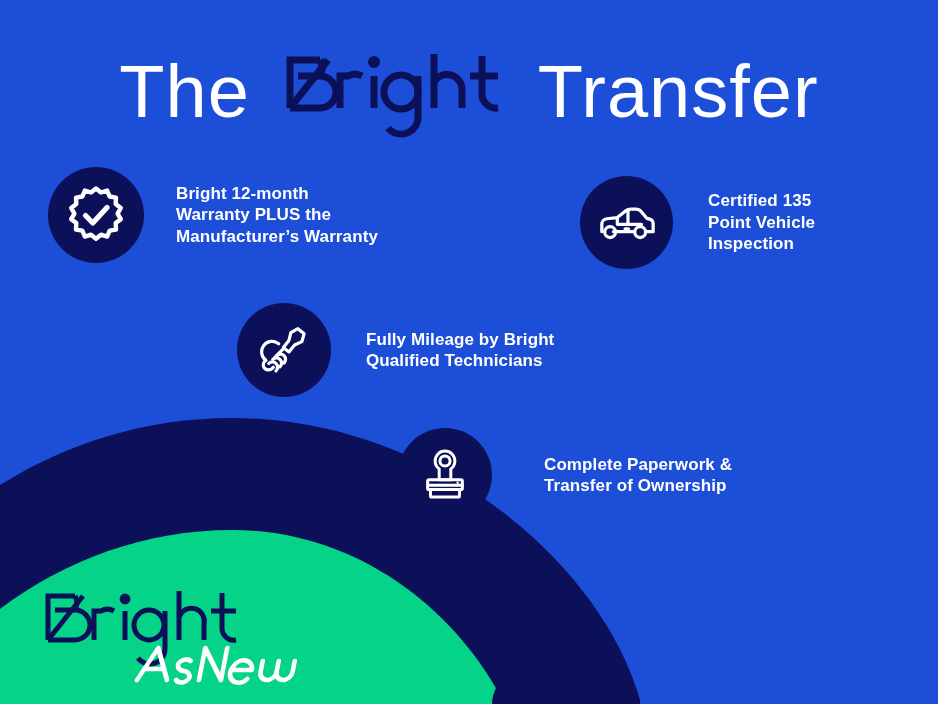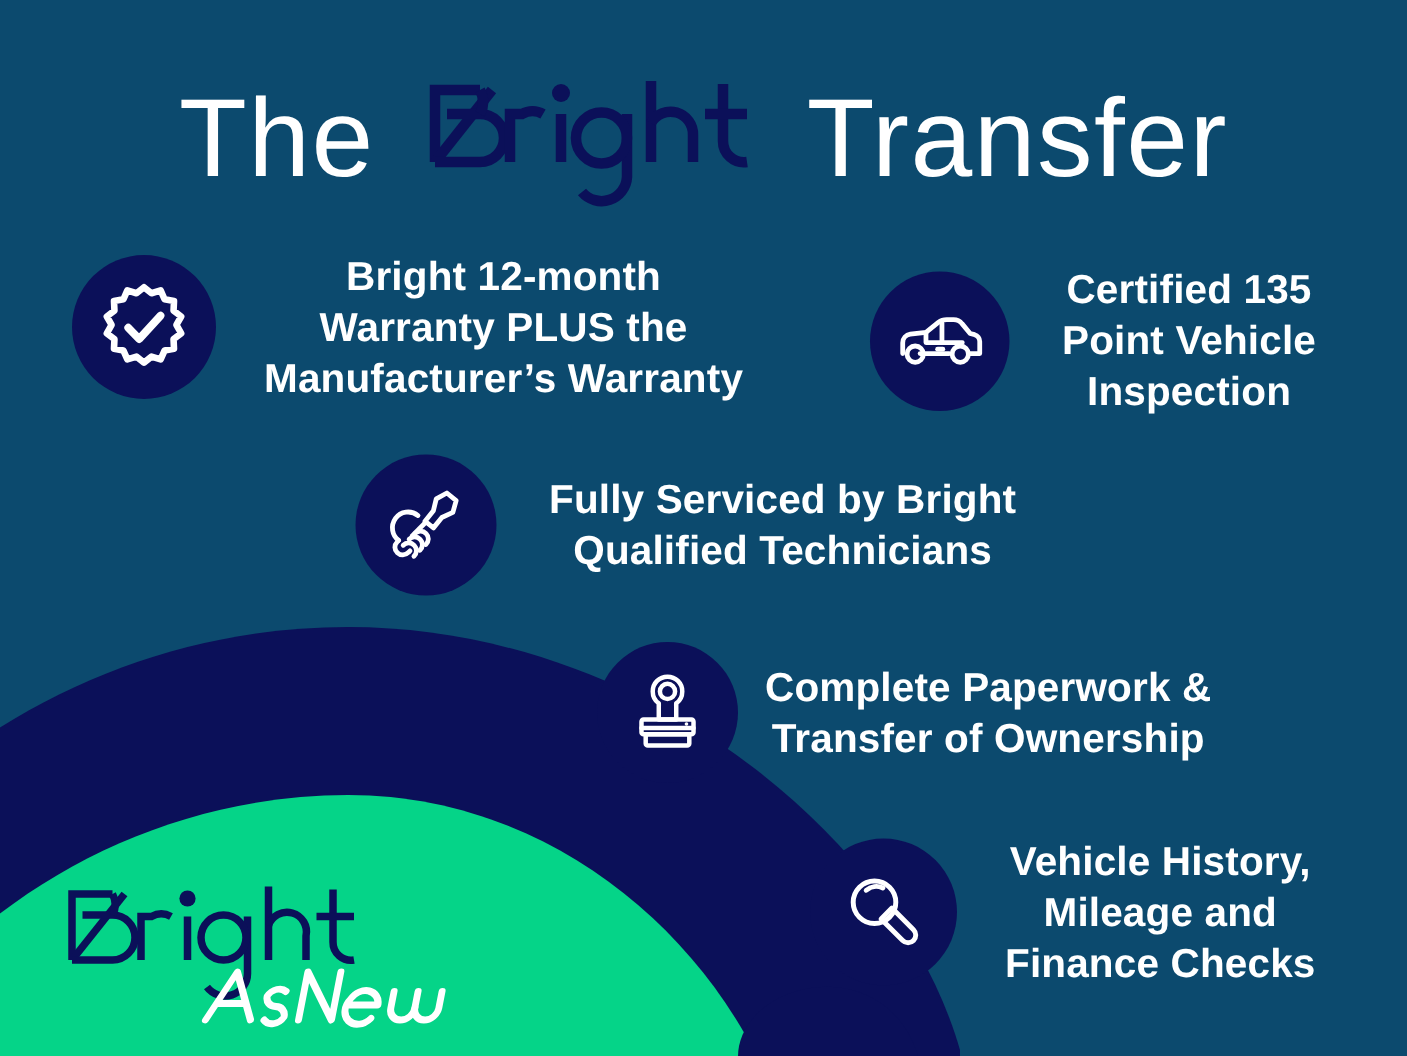--- a/index.html
+++ b/index.html
@@ -61,60 +61,60 @@
     flex: 0 0 auto;
     background: #0B1059;
     border-radius: 50%;
     display: flex;
     align-items: center;
     justify-content: center;
   }
   .feature-text {
     color: #ffffff;
     font-weight: bold;
-    font-size: 27px;
+    font-size: 17px;
     line-height: 1.26;
     letter-spacing: 0.1px;
     white-space: pre-line;
   }
 
   
   #feature-warranty   { left: 48px;  top: 167px; }
   #feature-warranty .feature-icon { width: 96px; height: 96px; }
   #feature-warranty .feature-text { margin-left: 32px; }
 
   #feature-inspection { left: 580px; top: 176px; }
   #feature-inspection .feature-icon { width: 93px; height: 93px; }
   #feature-inspection .feature-text { margin-left: 35px; }
 
   #feature-serviced   { left: 237px; top: 303px; }
   #feature-serviced .feature-icon { width: 94px; height: 94px; }
   #feature-serviced .feature-text { margin-left: 35px; }
 
   #feature-paperwork  { left: 398px; top: 428px; }
   #feature-paperwork .feature-icon { width: 94px; height: 94px; }
-  #feature-paperwork .feature-text { margin-left: 18px; }
+  #feature-paperwork .feature-text { margin-left: 52px; }
 
   #feature-history    { left: 540px; top: 557px; }
   #feature-history .feature-icon { width: 98px; height: 98px; }
   #feature-history .feature-text { margin-left: 32px; }
 
   
   #brand-lockup {
     position: absolute;
     left: 38px;
     top: 578px;
     width: 260px;
     height: 110px;
   }
 </style>
 </head>
 <body>
 
-<div id="stage" style="background: #0c4a6e; text-align: center;">
+<div id="stage" style="background: #1d4ed8;">
 
   <svg id="bg-shapes" viewBox="0 0 938 704" aria-hidden="true">
 
     <g>
       <path d="M 232,418
                C 60,418 -90,520 -160,660
                L -160,860 L 640,860 L 640,700
                C 600,560 430,418 232,418 Z" fill="#0B1059"></path>
       <path d="M 232,530
                C 90,530 -40,612 -96,722
@@ -207,21 +207,21 @@
           <path d="M26.5,25.5 C21.5,21.5 14.5,22.6 11.0,27.5
                    C7.4,32.6 8.6,39.2 13.2,42.6"></path>
           <path d="M13.2,42.6 L12.2,43.6 C10.0,45.8 10.1,49.0 12.3,51.1
                    C14.5,53.2 17.8,53.1 19.9,50.9 L21.0,49.8"></path>
           <path d="M16.3,45.9 C18.5,43.7 21.8,43.8 23.9,46.0 C26.0,48.1 25.9,51.4 23.7,53.5"></path>
           <path d="M20.4,41.8 C22.6,39.6 25.9,39.7 28.0,41.9 C30.1,44.0 30.0,47.3 27.8,49.4"></path>
           <path d="M24.5,37.8 C26.7,35.6 30.0,35.7 32.1,37.9 C34.2,40.0 34.1,43.3 31.9,45.4"></path>
         </g>
       </svg>
     </div>
-    <div class="feature-text">Fully Serviced by Bright
+    <div class="feature-text">Fully Mileage by Bright
 Qualified Technicians</div>
   </div>
 
   <div class="feature" id="feature-paperwork">
     <div class="feature-icon" style="background: rgb(11, 16, 89);">
       <svg width="60" height="60" viewBox="0 0 64 64">
         <g fill="none" stroke="#ffffff" stroke-width="3.2" stroke-linecap="round" stroke-linejoin="round">
 
           <path d="M32,6.5 C26.2,6.5 21.5,11.2 21.5,17.0 C21.5,20.5 23.2,23.6 25.8,25.5
                    L25.8,37.0 L38.2,37.0 L38.2,25.5 C40.8,23.6 42.5,20.5 42.5,17.0
@@ -232,36 +232,20 @@
           <rect x="16.5" y="47.5" width="31" height="8.0" rx="1.5"></rect>
           <path d="M13.5,43 L50.5,43"></path>
           <circle cx="45.5" cy="40.2" r="1.3" fill="#ffffff" stroke="none"></circle>
         </g>
       </svg>
     </div>
     <div class="feature-text">Complete Paperwork &amp;
 Transfer of Ownership</div>
   </div>
 
-  <div class="feature" id="feature-history">
-    <div class="feature-icon" style="background: rgb(11, 16, 89);">
-      <svg width="64" height="64" viewBox="0 0 64 64">
-        <g fill="none" stroke="#ffffff" stroke-width="3.3" stroke-linecap="round" stroke-linejoin="round">
-          <circle cx="26" cy="25.5" r="14.2"></circle>
-          <path d="M20.5,17.5 C23.6,14.8 28.0,14.2 31.6,16.0"></path>
-
-          <path d="M34.0,33.0 L37.6,29.4 L52.0,43.8 C54.0,45.8 54.0,49.0 52.0,51.0
-                   C50.0,53.0 46.8,53.0 44.8,51.0 L30.4,36.6 Z"></path>
-        </g>
-      </svg>
-    </div>
-    <div class="feature-text">Vehicle History,
-Mileage and
-Finance Checks</div>
-  </div>
 
   <svg id="brand-lockup" viewBox="0 0 260 110" role="img">
     <title>Bright</title>
 
     <g fill="none" stroke="#0B1059" stroke-width="5" stroke-linecap="butt" stroke-linejoin="miter">
       <path d="M 10,62 L 10,18 L 37,18"></path>
       <path d="M 10,62 L 45,18"></path>
       <path d="M 10,62 L 37,62 A 15,15 0 0 0 37,32 L 17,32"></path>
       <path d="M 37,32 A 15,15 0 0 0 37,18"></path>
 

